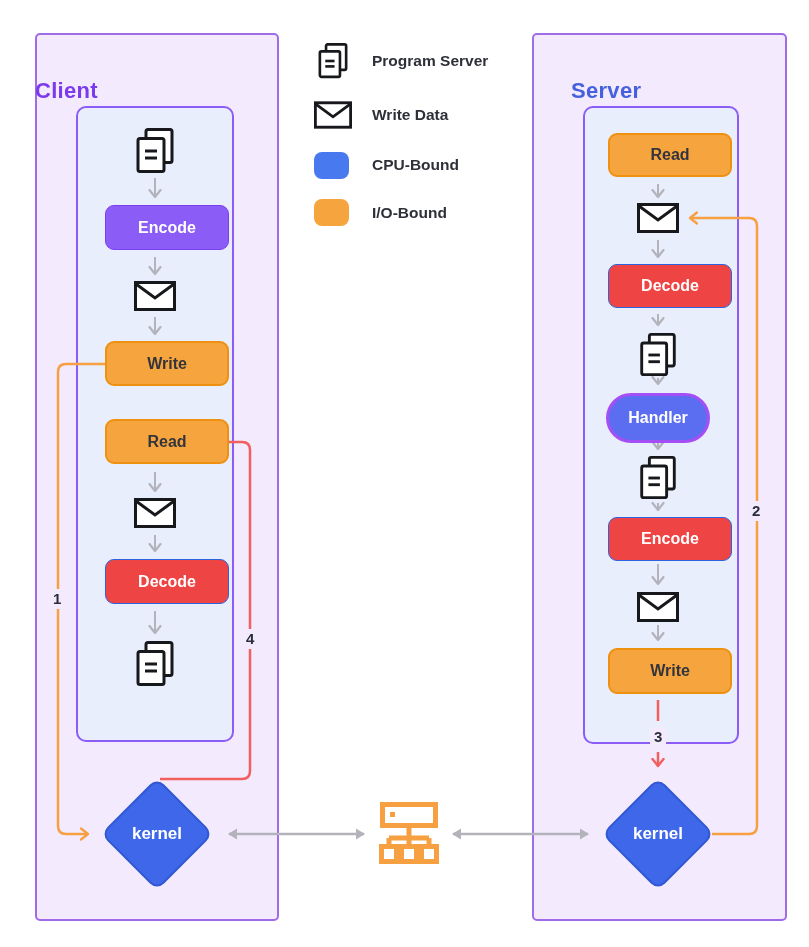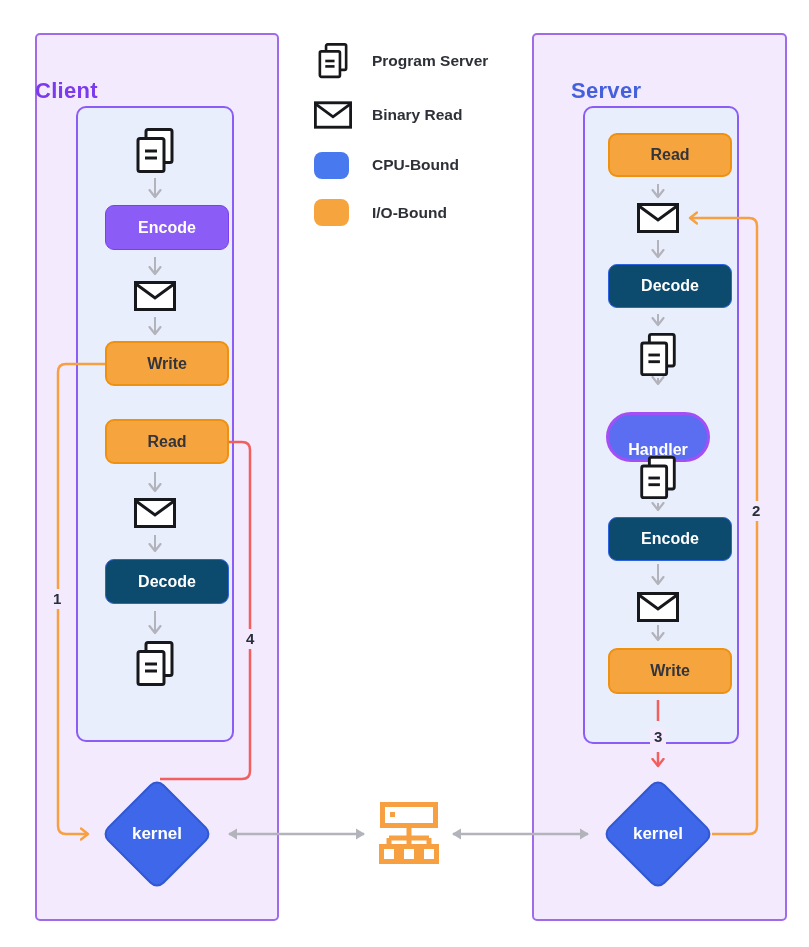--- a/index.html
+++ b/index.html
@@ -21,21 +21,21 @@
   }
   .client-title{color:#7c3aed;}
   .server-title{color:#4560dd;margin-left:39px;}
   
   .btn{
     position:absolute;width:124px;height:45px;border-radius:9px;z-index:3;
     display:flex;align-items:center;justify-content:center;
     font-size:16px;font-weight:bold;box-sizing:border-box;
   }
   .btn-purple{background:#8b5cf6;border:1.5px solid #7a3ff0;color:#ffffff;}
-  .btn-blue{background:#0c4a6e;border:1.5px solid #2d63e0;color:#ffffff;}
+  .btn-blue{background:#ef4444;border:1.5px solid #2d63e0;color:#ffffff;}
   .btn-orange{background:#f6a53e;border:2px solid #ee9111;color:#33343c;}
   .btn-pill{background:#5b6ef2;border:3px solid #a44ef5;color:#ffffff;border-radius:26px;width:104px;height:50px;}
   
   .kernel-wrap{position:absolute;width:114px;height:114px;z-index:3;}
   .kernel-diamond{
     position:absolute;left:17px;top:17px;width:80px;height:80px;
     background:#3e68e9;border:2px solid #3157d2;border-radius:10px;
     transform:rotate(45deg);box-sizing:border-box;
   }
   .kernel-label{
@@ -196,21 +196,21 @@
 
   <div class="icon-box" style="left:636px;top:332px;">
     <svg width="44" height="46" viewBox="0 0 44 48">
       <rect x="13" y="2.5" width="26" height="33" rx="2" fill="#ffffff" stroke="#17181c" stroke-width="3"></rect>
       <rect x="5" y="11.5" width="26" height="33" rx="2" fill="#ffffff" stroke="#17181c" stroke-width="3"></rect>
       <line x1="12" y1="24" x2="24" y2="24" stroke="#17181c" stroke-width="3"></line>
       <line x1="12" y1="31" x2="24" y2="31" stroke="#17181c" stroke-width="3"></line>
     </svg>
   </div>
 
-  <div class="btn btn-pill" style="left:606px;top:412px;align-items:flex-end;">
+  <div class="btn btn-pill" style="left:606px;top:393px;">
     <span>Handler</span>
   </div>
 
   <div class="icon-box" style="left:636px;top:455px;">
     <svg width="44" height="46" viewBox="0 0 44 48">
       <rect x="13" y="2.5" width="26" height="33" rx="2" fill="#ffffff" stroke="#17181c" stroke-width="3"></rect>
       <rect x="5" y="11.5" width="26" height="33" rx="2" fill="#ffffff" stroke="#17181c" stroke-width="3"></rect>
       <line x1="12" y1="24" x2="24" y2="24" stroke="#17181c" stroke-width="3"></line>
       <line x1="12" y1="31" x2="24" y2="31" stroke="#17181c" stroke-width="3"></line>
     </svg>
@@ -264,21 +264,21 @@
       </svg>
     </div>
     <div class="legend-label" style="top:52px;">Program Server</div>
 
     <div class="icon-box" style="left:314px;top:101px;">
       <svg width="38" height="28" viewBox="0 0 42 30">
         <rect x="1.5" y="1.5" width="39" height="27" fill="#ffffff" stroke="#17181c" stroke-width="3.2"></rect>
         <path d="M2,3 L21,17 L40,3" fill="none" stroke="#17181c" stroke-width="3.2"></path>
       </svg>
     </div>
-    <div class="legend-label" style="top:106px;">Binary Read</div>
+    <div class="legend-label" style="top:106px;">Write Data</div>
 
     <div class="swatch swatch-blue" style="left:314px;top:152px;"></div>
     <div class="legend-label" style="top:156px;">CPU-Bound</div>
 
     <div class="swatch swatch-orange" style="left:314px;top:199px;"></div>
     <div class="legend-label" style="top:204px;">I/O-Bound</div>
   </div>
 
 </div>
 

